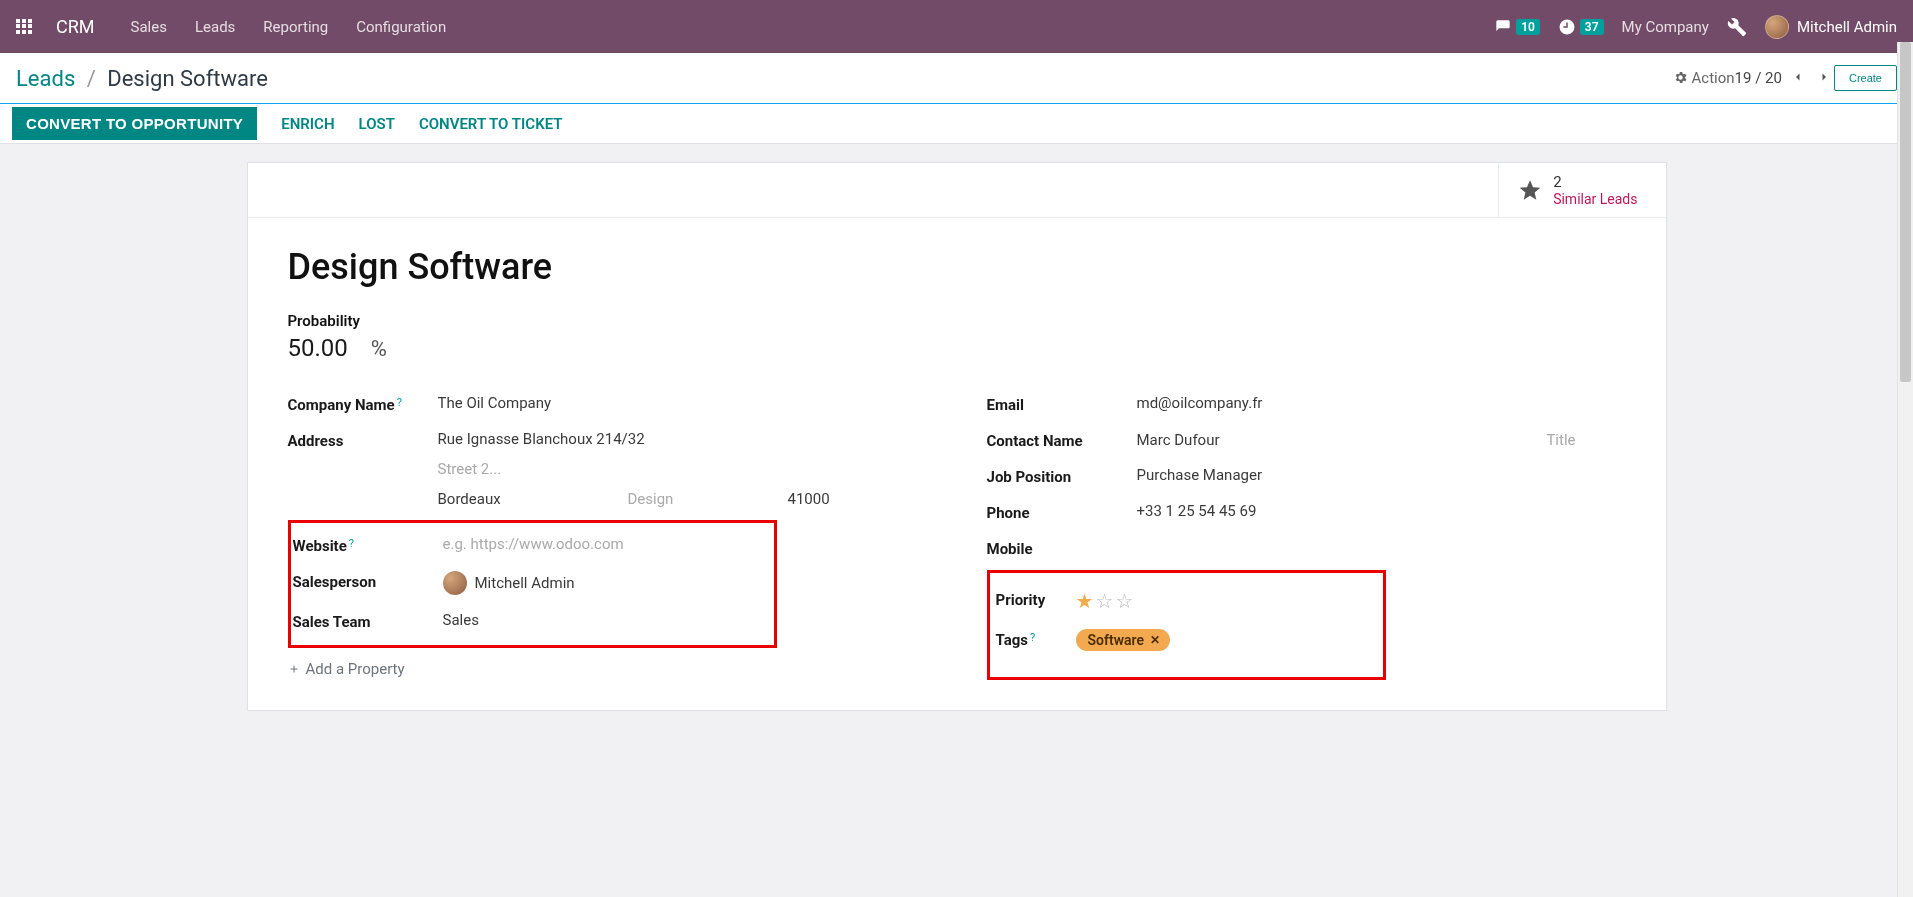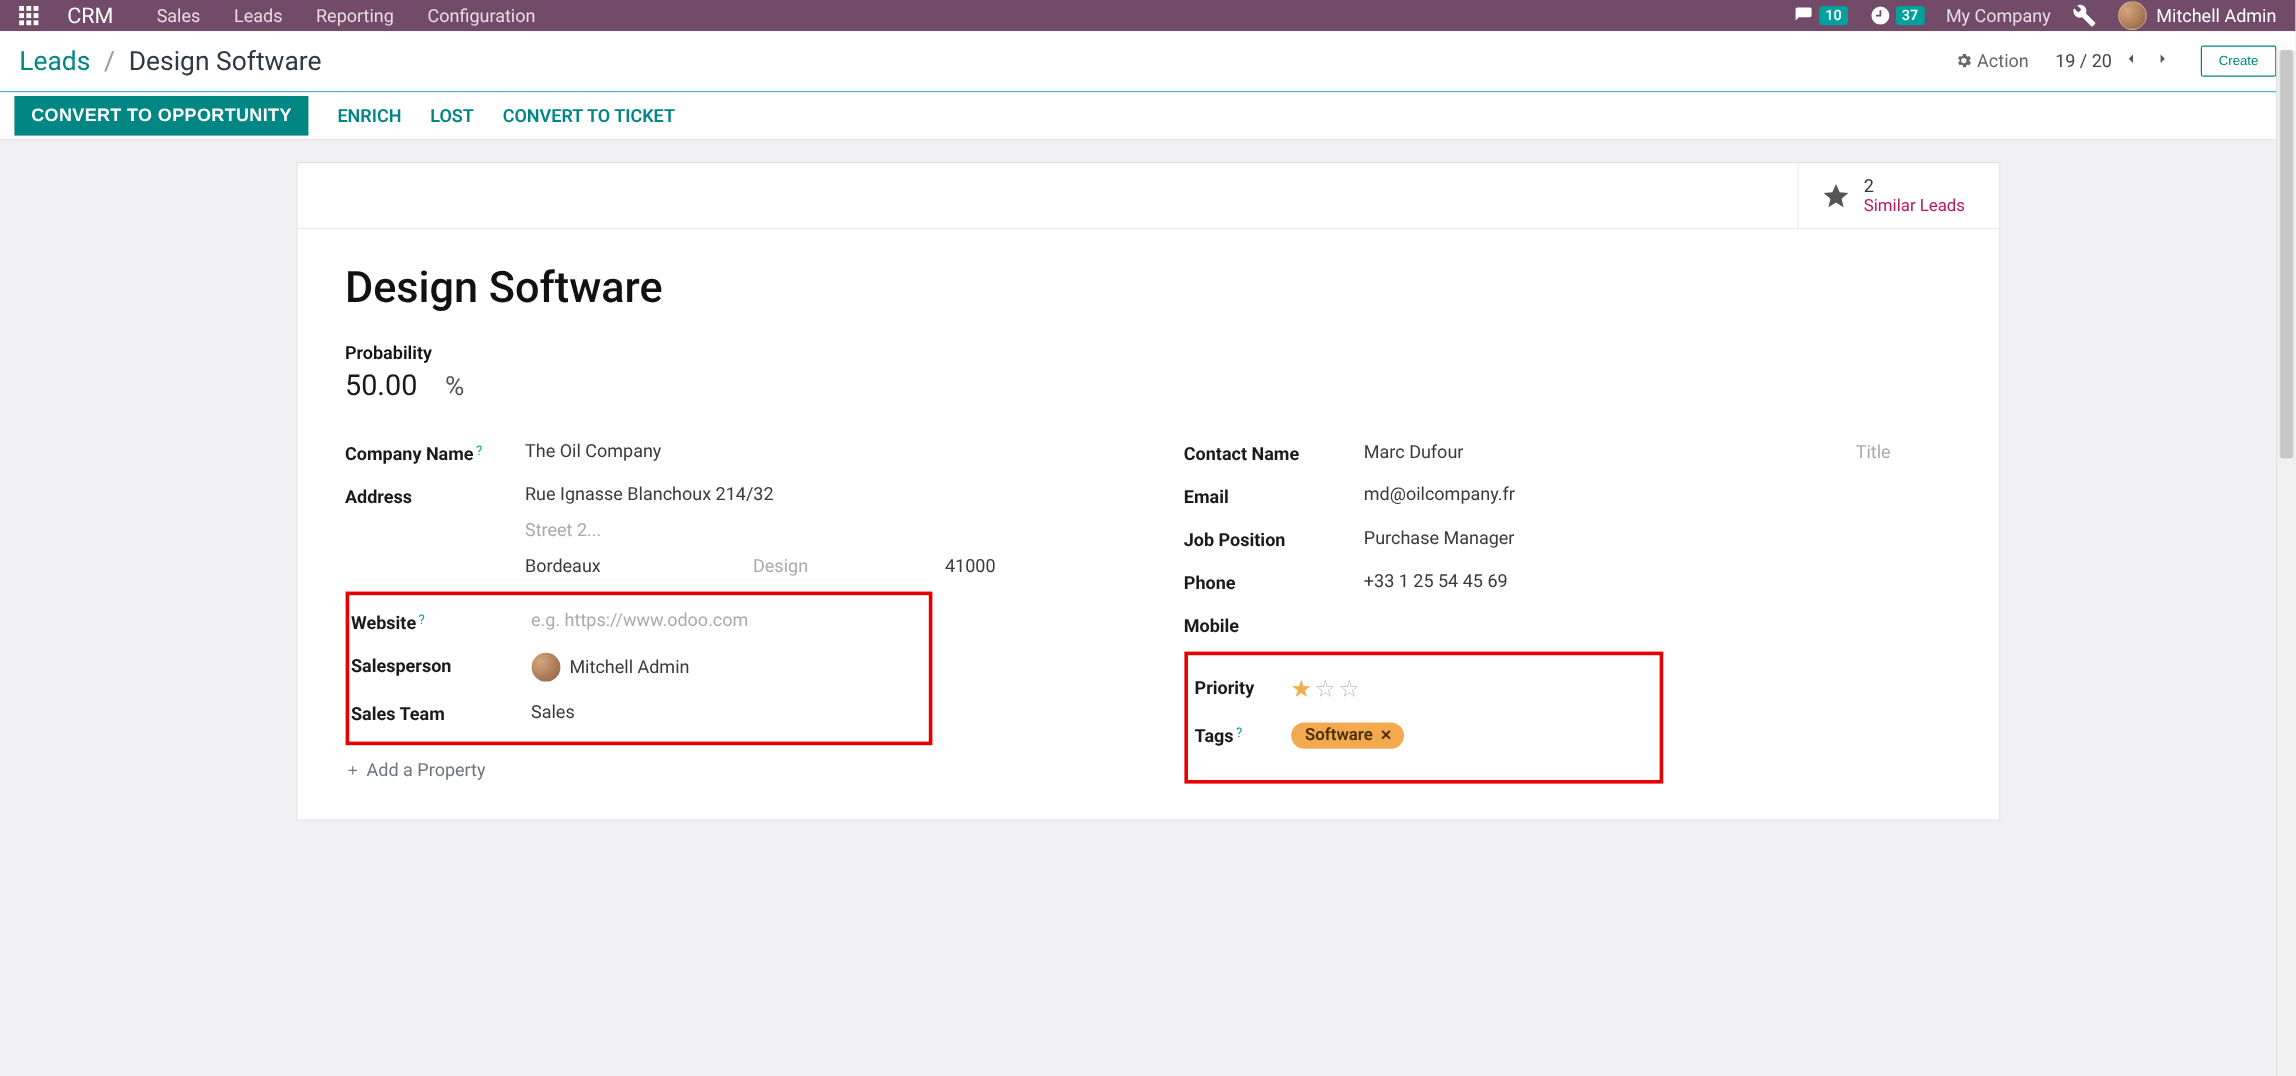--- a/index.html
+++ b/index.html
@@ -1,38 +1,38 @@
 <!DOCTYPE html>
 <html><head>
 <meta charset="utf-8">
 <style>
   * { box-sizing: border-box; margin: 0; padding: 0; }
   body { font-family: -apple-system, BlinkMacSystemFont, "Segoe UI", Roboto, Helvetica, Arial, sans-serif; font-size: 14px; color: #2f3a45; background: #f1f1f4; }
   
   
-  .navbar { background: #714b67; color: #fff; height: 26px; display: flex; align-items: center; padding: 0 16px; }
+  .navbar { background: #714b67; color: #fff; height: 53px; display: flex; align-items: center; padding: 0 16px; }
   .nav-left { display: flex; align-items: center; gap: 24px; }
   .nav-apps { width: 16px; height:16px; display:grid; grid-template-columns:repeat(3,1fr); grid-template-rows:repeat(3,1fr); gap:1.5px; cursor:pointer;}
   .nav-apps span{background:#fff; width:4px;height:4px;}
   .nav-brand { font-size: 18px; font-weight: 400; color:#fff;}
   .nav-menu { display:flex; gap:28px; margin-left:12px;}
   .nav-menu a { color: #e6dce2; text-decoration: none; font-size:15px; cursor:pointer;}
   .nav-right { margin-left:auto; display:flex; align-items:center; gap:18px;}
   .nav-badge-group{display:flex;align-items:center;gap:4px;cursor:pointer;}
   .nav-badge{background:#00a09d;color:#fff;font-size:12px;padding:1px 5px;border-radius:3px;font-weight:600;}
   .nav-user-group{display:flex;align-items:center;gap:8px;cursor:pointer;}
   .avatar-sm{width:24px;height:24px;border-radius:50%;background: radial-gradient(circle at 30% 30%, #d5a77c, #8d5b3f);border:1px solid rgba(255,255,255,.3);}
   .nav-icon{color:#fff;cursor:pointer;}
 
   
   .control-bar{background:#fff;display:flex;align-items:center;padding:12px 16px;border-bottom:1px solid #0ea5e9;}
   .breadcrumb{font-size:22px;color:#2f3a45;}
   .breadcrumb a{color:#008784;text-decoration:none;cursor:pointer;}
   .breadcrumb .sep{color:#999;margin:0 6px;}
-  .control-right{margin-left:auto;display:flex;align-items:center;gap:22px;}
+  .control-right{margin-left:auto;display:flex;align-items:center;}
   .gear-action{color:#666;cursor:pointer; font-size:15px;}
   .pager{color:#444;font-size:15px;}
   .pager-arrows{cursor:pointer;color:#666;margin:0 4px;}
   .btn-outline{border:1px solid #008784;color:#008784;background:#fff;padding:6px 14px;font-size:11px;cursor:pointer;border-radius:2px;}
 
   
   .status-bar{background:#fff;border-bottom:1px solid #dee2e6;padding:0 12px;height:40px;display:flex;align-items:center;gap:24px;}
   .btn-primary{background:#008784;color:#fff;border:none;padding:8px 14px;font-size:15px;font-weight:600;letter-spacing:.3px;cursor:pointer;}
   .status-link{color:#008784;font-weight:600;font-size:15px;cursor:pointer;text-transform:uppercase;}
 
@@ -232,28 +232,28 @@
 
           <div class="add-property">
             <svg width="12" height="12" viewBox="0 0 24 24" fill="#6c757d">
                 <path d="M19 13h-6v6h-2v-6H5v-2h6V5h2v6h6v2z"></path>
               </svg>
             <span>Add a Property</span>
           </div>
         </div>
 
         <div class="form-col">
+          <div class="form-row">
+            <div class="form-label">Email</div>
+            <div class="form-value">md@oilcompany.fr</div>
+          </div>
           <div class="form-row contact-row">
             <div class="form-label">Contact Name</div>
             <div class="form-value">Marc Dufour</div>
             <div class="contact-title">Title</div>
-          </div>
-          <div class="form-row">
-            <div class="form-label">Email</div>
-            <div class="form-value">md@oilcompany.fr</div>
           </div>
           <div class="form-row">
             <div class="form-label">Job Position</div>
             <div class="form-value">Purchase Manager</div>
           </div>
           <div class="form-row">
             <div class="form-label">Phone</div>
             <div class="form-value">+33 1 25 54 45 69</div>
           </div>
           <div class="form-row">

